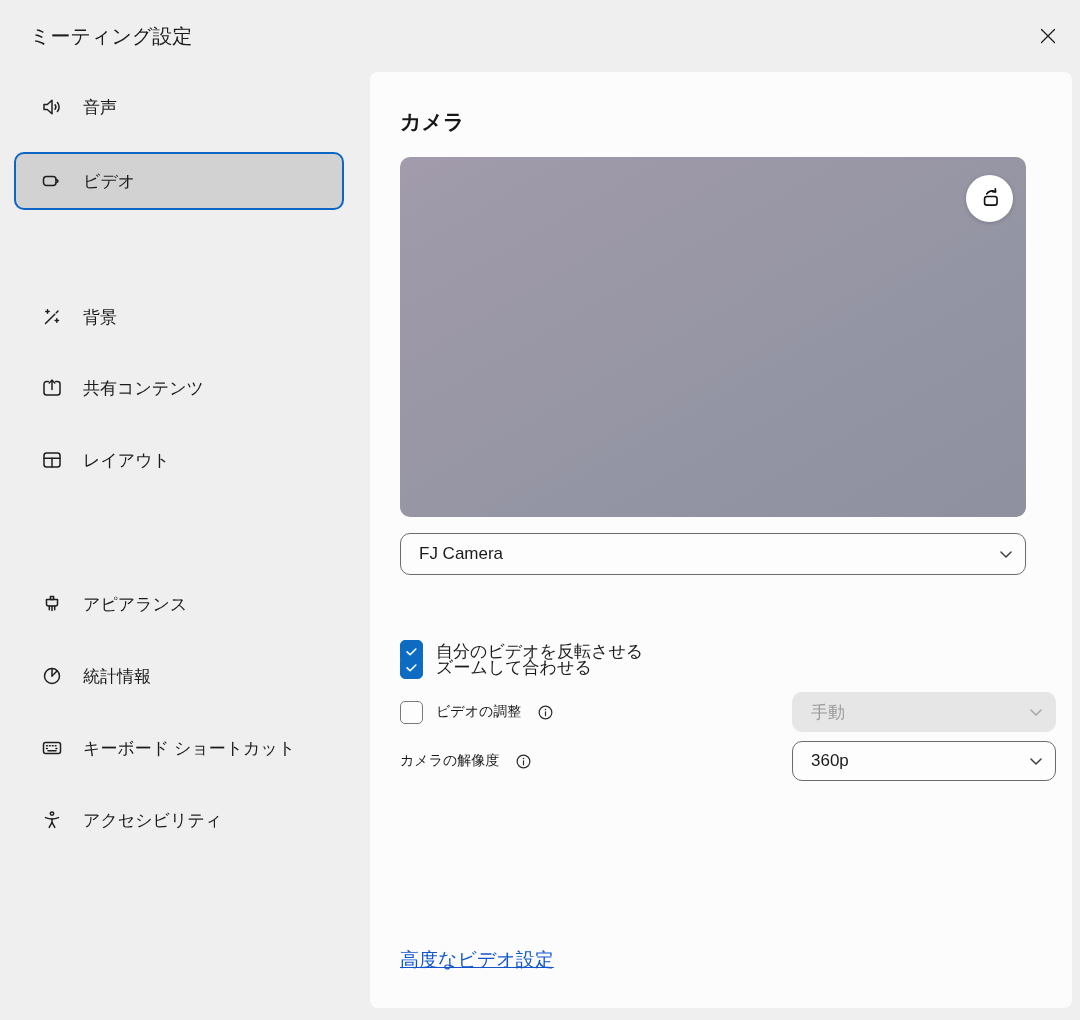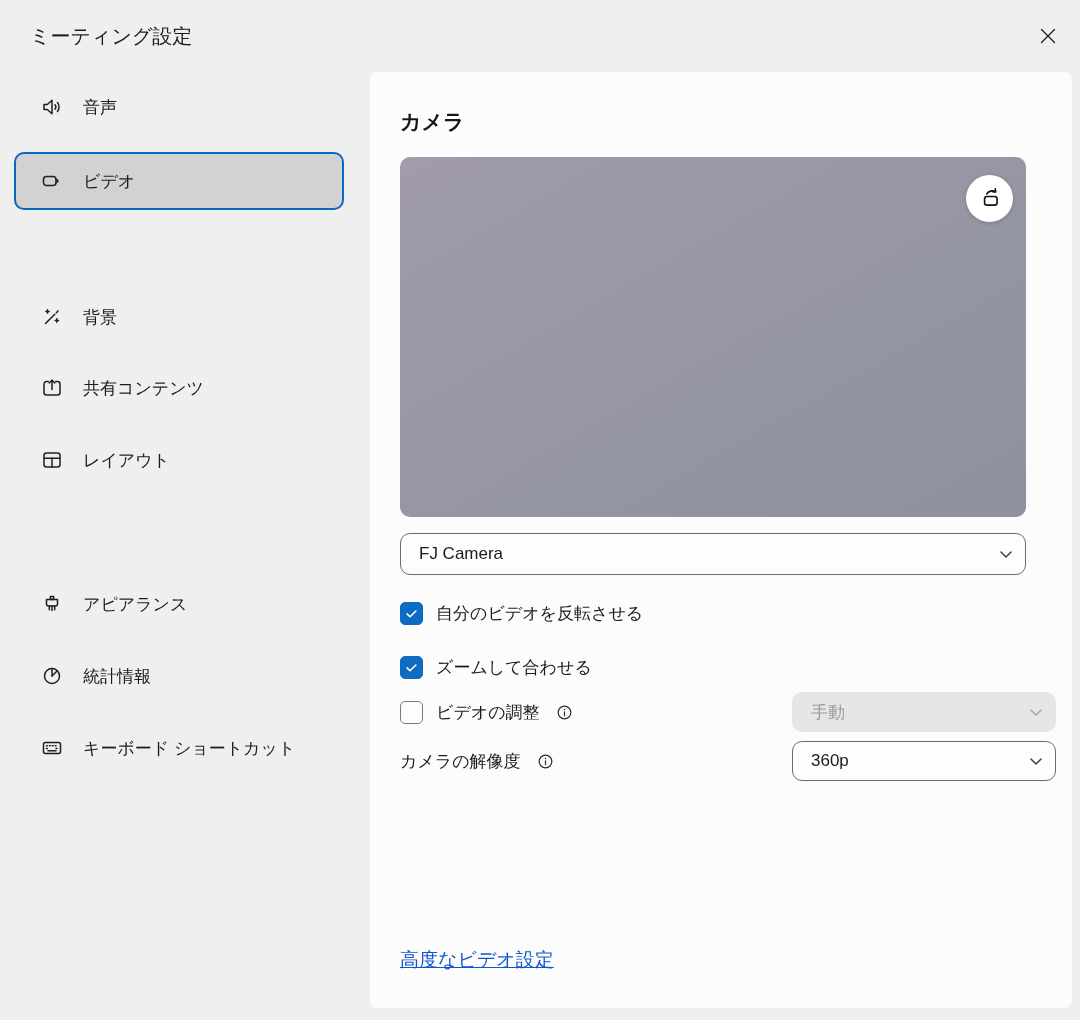--- a/index.html
+++ b/index.html
@@ -92,40 +92,40 @@
 
   #camera-select { left: 30px; top: 461px; width: 626px; height: 42px; }
   #adjust-select { left: 392px; top: 0; width: 264px; height: 40px; }
   #resolution-select { left: 392px; top: 0; width: 264px; height: 40px; }
 
   .cb-row {
     position: absolute; left: 30px;
     display: flex; align-items: center; gap: 13px;
     font-size: 17px; height: 26px;
   }
-  #cb-row-1 { top: 528px; }
+  #cb-row-1 { top: 566px; }
   #cb-row-2 { top: 582px; }
   .checkbox {
     width: 23px; height: 23px; border-radius: 5px;
     border: 1px solid #7a7a7a; background: #fdfdfd;
     display: flex; align-items: center; justify-content: center;
     cursor: pointer; flex: 0 0 23px;
   }
   .checkbox.checked { background: #0d6cc2; border-color: #0d6cc2; }
   .checkbox svg { width: 15px; height: 15px; color: #fff; display: none; }
   .checkbox.checked svg { display: block; }
 
   .ctl-row {
     position: absolute; left: 30px; width: 626px; height: 40px;
   }
   #row-adjust { top: 620px; }
   #row-resolution { top: 669px; }
   .ctl-left {
     position: absolute; left: 0; top: 0; height: 40px;
-    display: flex; align-items: center; gap: 13px; font-size: 17px;
+    display: flex; align-items: center; gap: 13px; font-size: 14px;
   }
   .info-icon { width: 19px; height: 19px; color: #2b2b2b; margin-left: 2px; }
   .info-icon svg { width: 19px; height: 19px; display: block; }
 
   .advanced-link {
     position: absolute; left: 30px; top: 875px;
     font-size: 19px; color: #1155cc;
     text-decoration: underline; cursor: pointer;
   }
 
@@ -229,20 +229,31 @@
       <span class="nav-icon">
         <svg viewBox="0 0 24 24">
             <rect class="icon-stroke" x="3.5" y="6.5" width="17" height="11" rx="2"></rect>
             <path class="icon-stroke" d="M6.5 9.8 h.8 M9.4 9.8 h.8 M12.3 9.8 h.8 M15.2 9.8 h.8 M6.5 12.4 h.8 M16 12.4 h.9"></path>
             <path class="icon-stroke" d="M8 14.8 h8"></path>
           </svg>
       </span>
       <span>キーボード ショートカット</span>
     </div>
 
+    <div class="nav-item" style="top:727px">
+      <span class="nav-icon">
+        <svg viewBox="0 0 24 24">
+            <circle class="icon-stroke" cx="12" cy="5.6" r="1.7"></circle>
+            <path class="icon-stroke" d="M5.5 9.6 C9.5 11.2 14.5 11.2 18.5 9.6"></path>
+            <path class="icon-stroke" d="M12 10.8 v3.6"></path>
+            <path class="icon-stroke" d="M12 14.4 L9.2 19.4 M12 14.4 L14.8 19.4"></path>
+          </svg>
+      </span>
+      <span>アクセシビリティ</span>
+    </div>
 
   </nav>
 
   <main class="panel">
 
     <h1 class="panel-heading">カメラ</h1>
 
     <div class="camera-preview"></div>
 
     <div class="rotate-btn">

